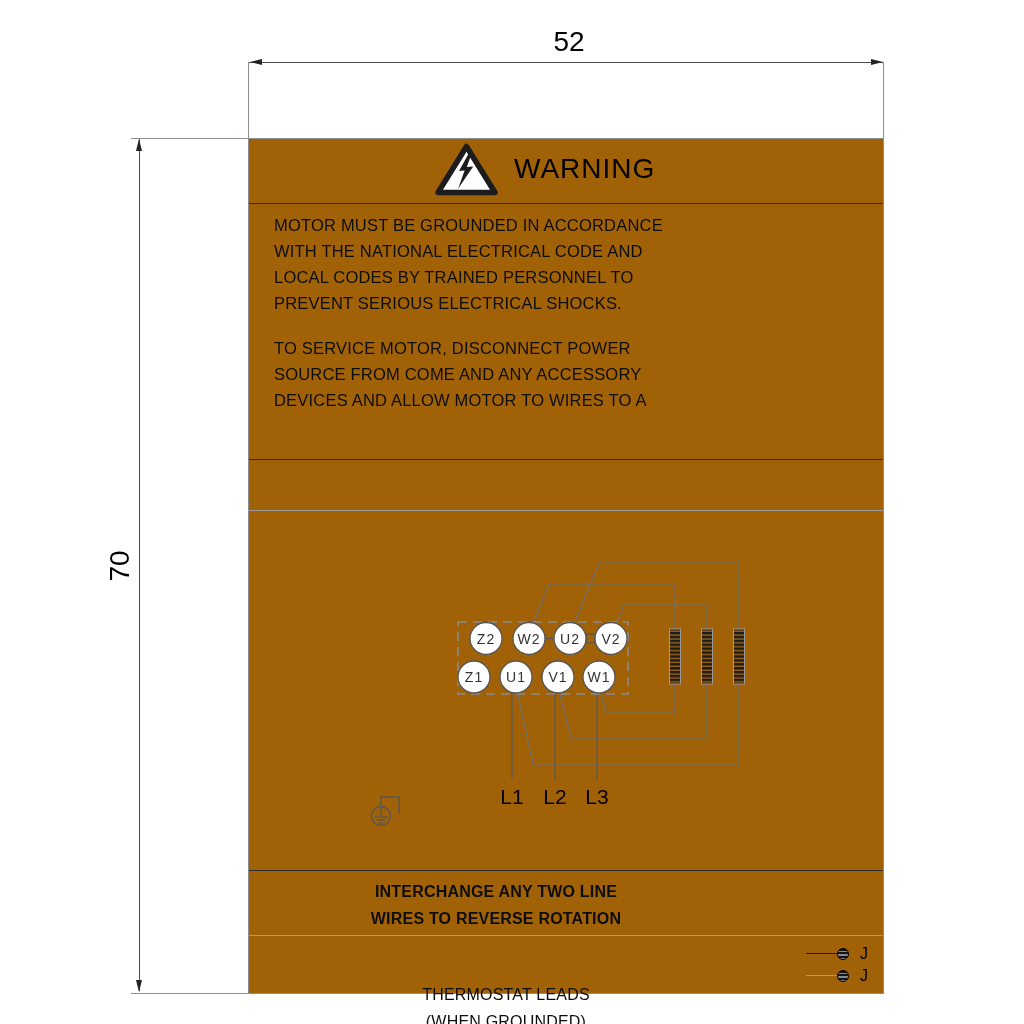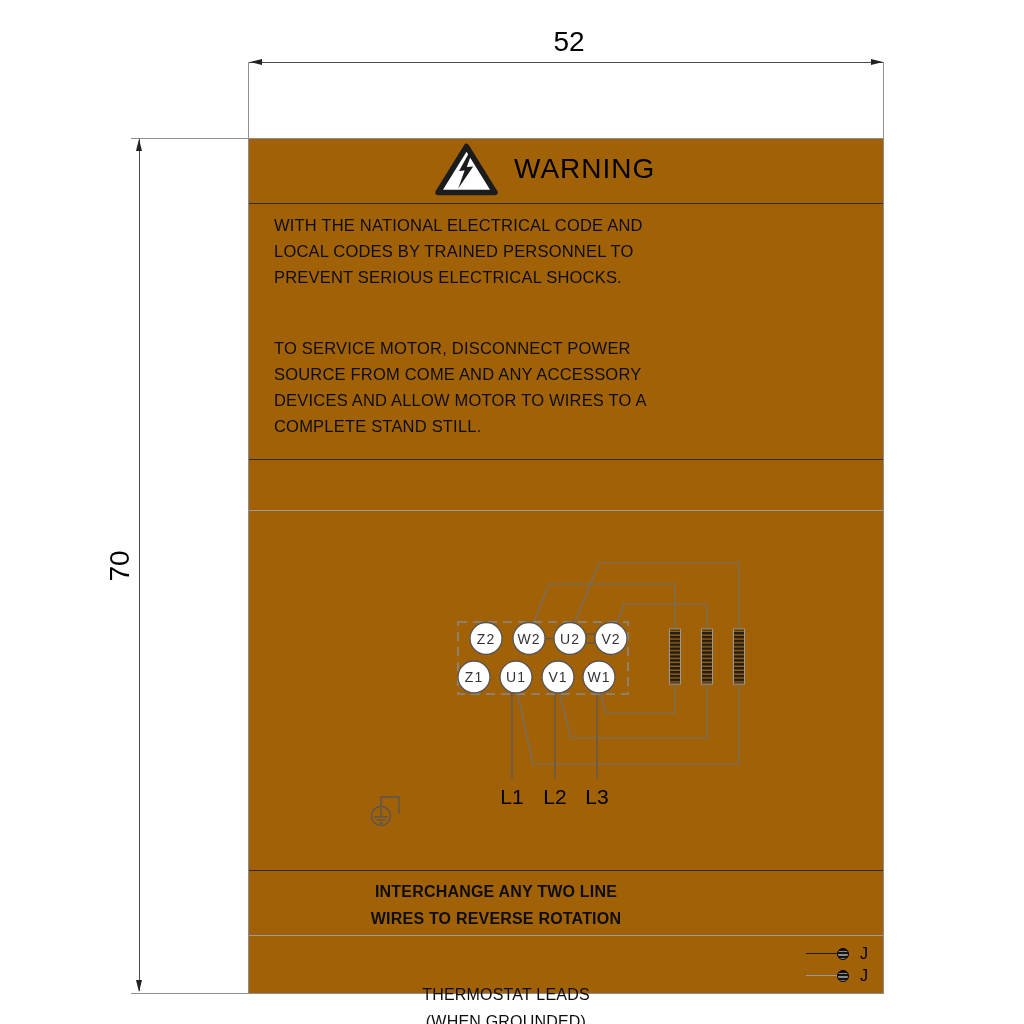--- a/index.html
+++ b/index.html
@@ -68,29 +68,29 @@
     <div class="divider div-dark" style="top:731px;"></div>
     <div class="divider div-gray" style="top:796px;"></div>
 
     <svg class="abs" style="left:186px;top:4px;" width="63" height="53" viewBox="0 0 63 53">
       <path d="M31.5 3.5 L60 49.5 L3 49.5 Z" fill="#ffffff" stroke="#1c1c1c" stroke-width="5.5" stroke-linejoin="round"></path>
       <path d="M34.5 9 L24 28 L29.6 27.6 L23.2 45.5 L38.2 23.6 L31.8 24 L37.2 9 Z" fill="#1c1c1c"></path>
     </svg>
     <div class="warn-title">WARNING</div>
 
     <div class="para" style="top:73px;">
+      <div>MOTOR MUST BE GROUNDED IN ACCORDANCE</div>
       <div>WITH THE NATIONAL ELECTRICAL CODE AND</div>
       <div>LOCAL CODES BY TRAINED PERSONNEL TO</div>
       <div>PREVENT SERIOUS ELECTRICAL SHOCKS.</div>
     </div>
     <div class="para" style="top:196px;">
       <div>TO SERVICE MOTOR, DISCONNECT POWER</div>
       <div>SOURCE FROM COME AND ANY ACCESSORY</div>
       <div>DEVICES AND ALLOW MOTOR TO WIRES TO A</div>
-      <div>COMPLETE STAND STILL.</div>
     </div>
 
 
     <svg class="abs" style="left:0;top:372px;" width="636" height="359" viewBox="0 0 636 359">
       <defs>
         <pattern id="coilp" patternUnits="userSpaceOnUse" width="5" height="3.9">
           <rect width="5" height="2.5" fill="#1c1c1c"></rect>
         </pattern>
       </defs>
 

